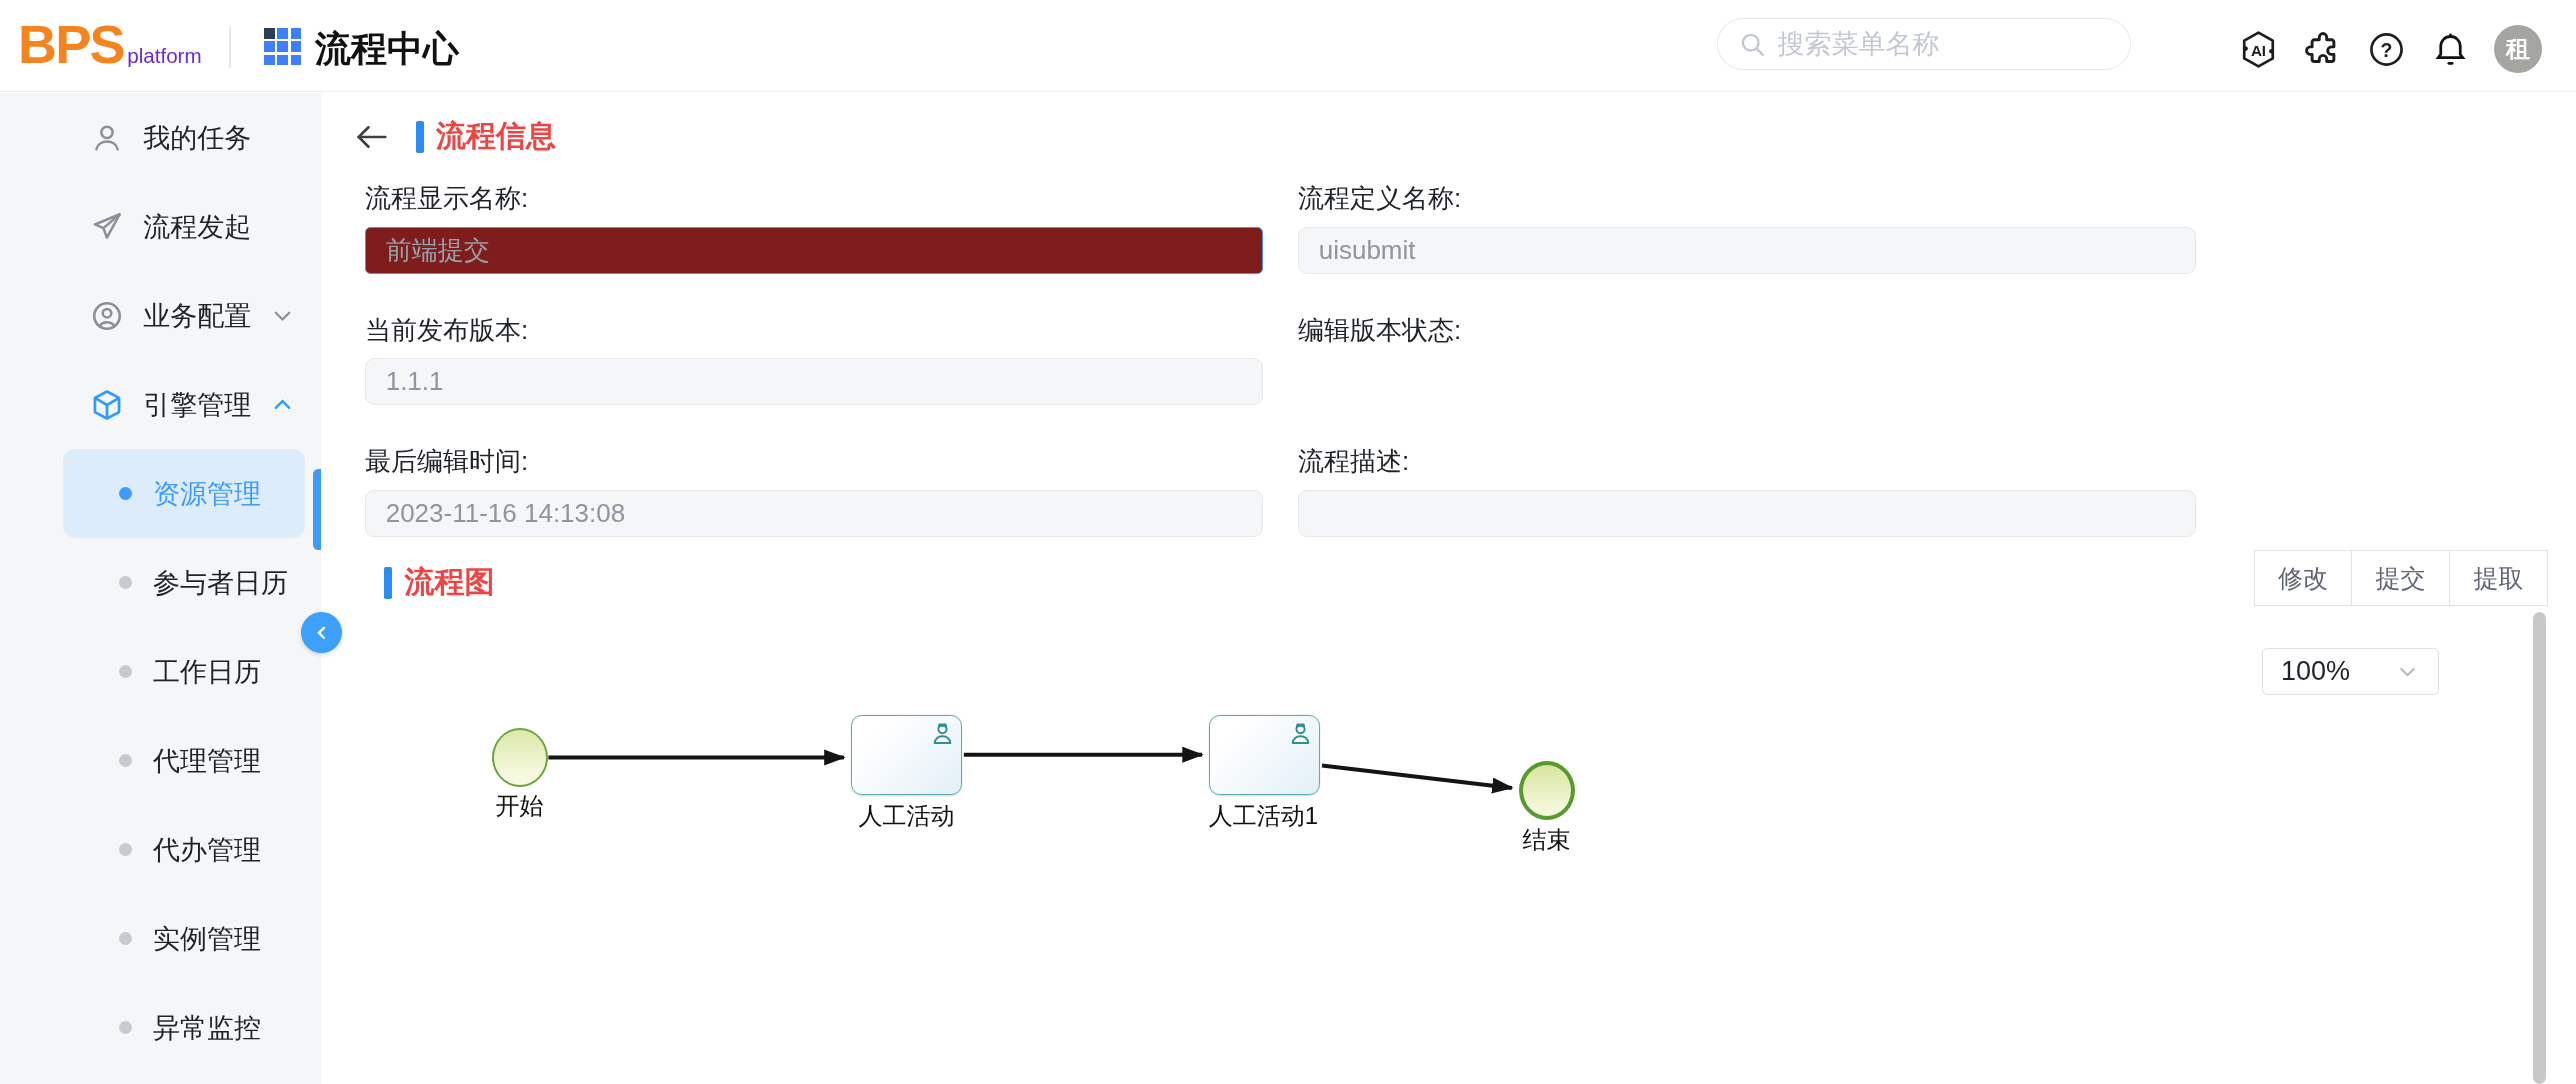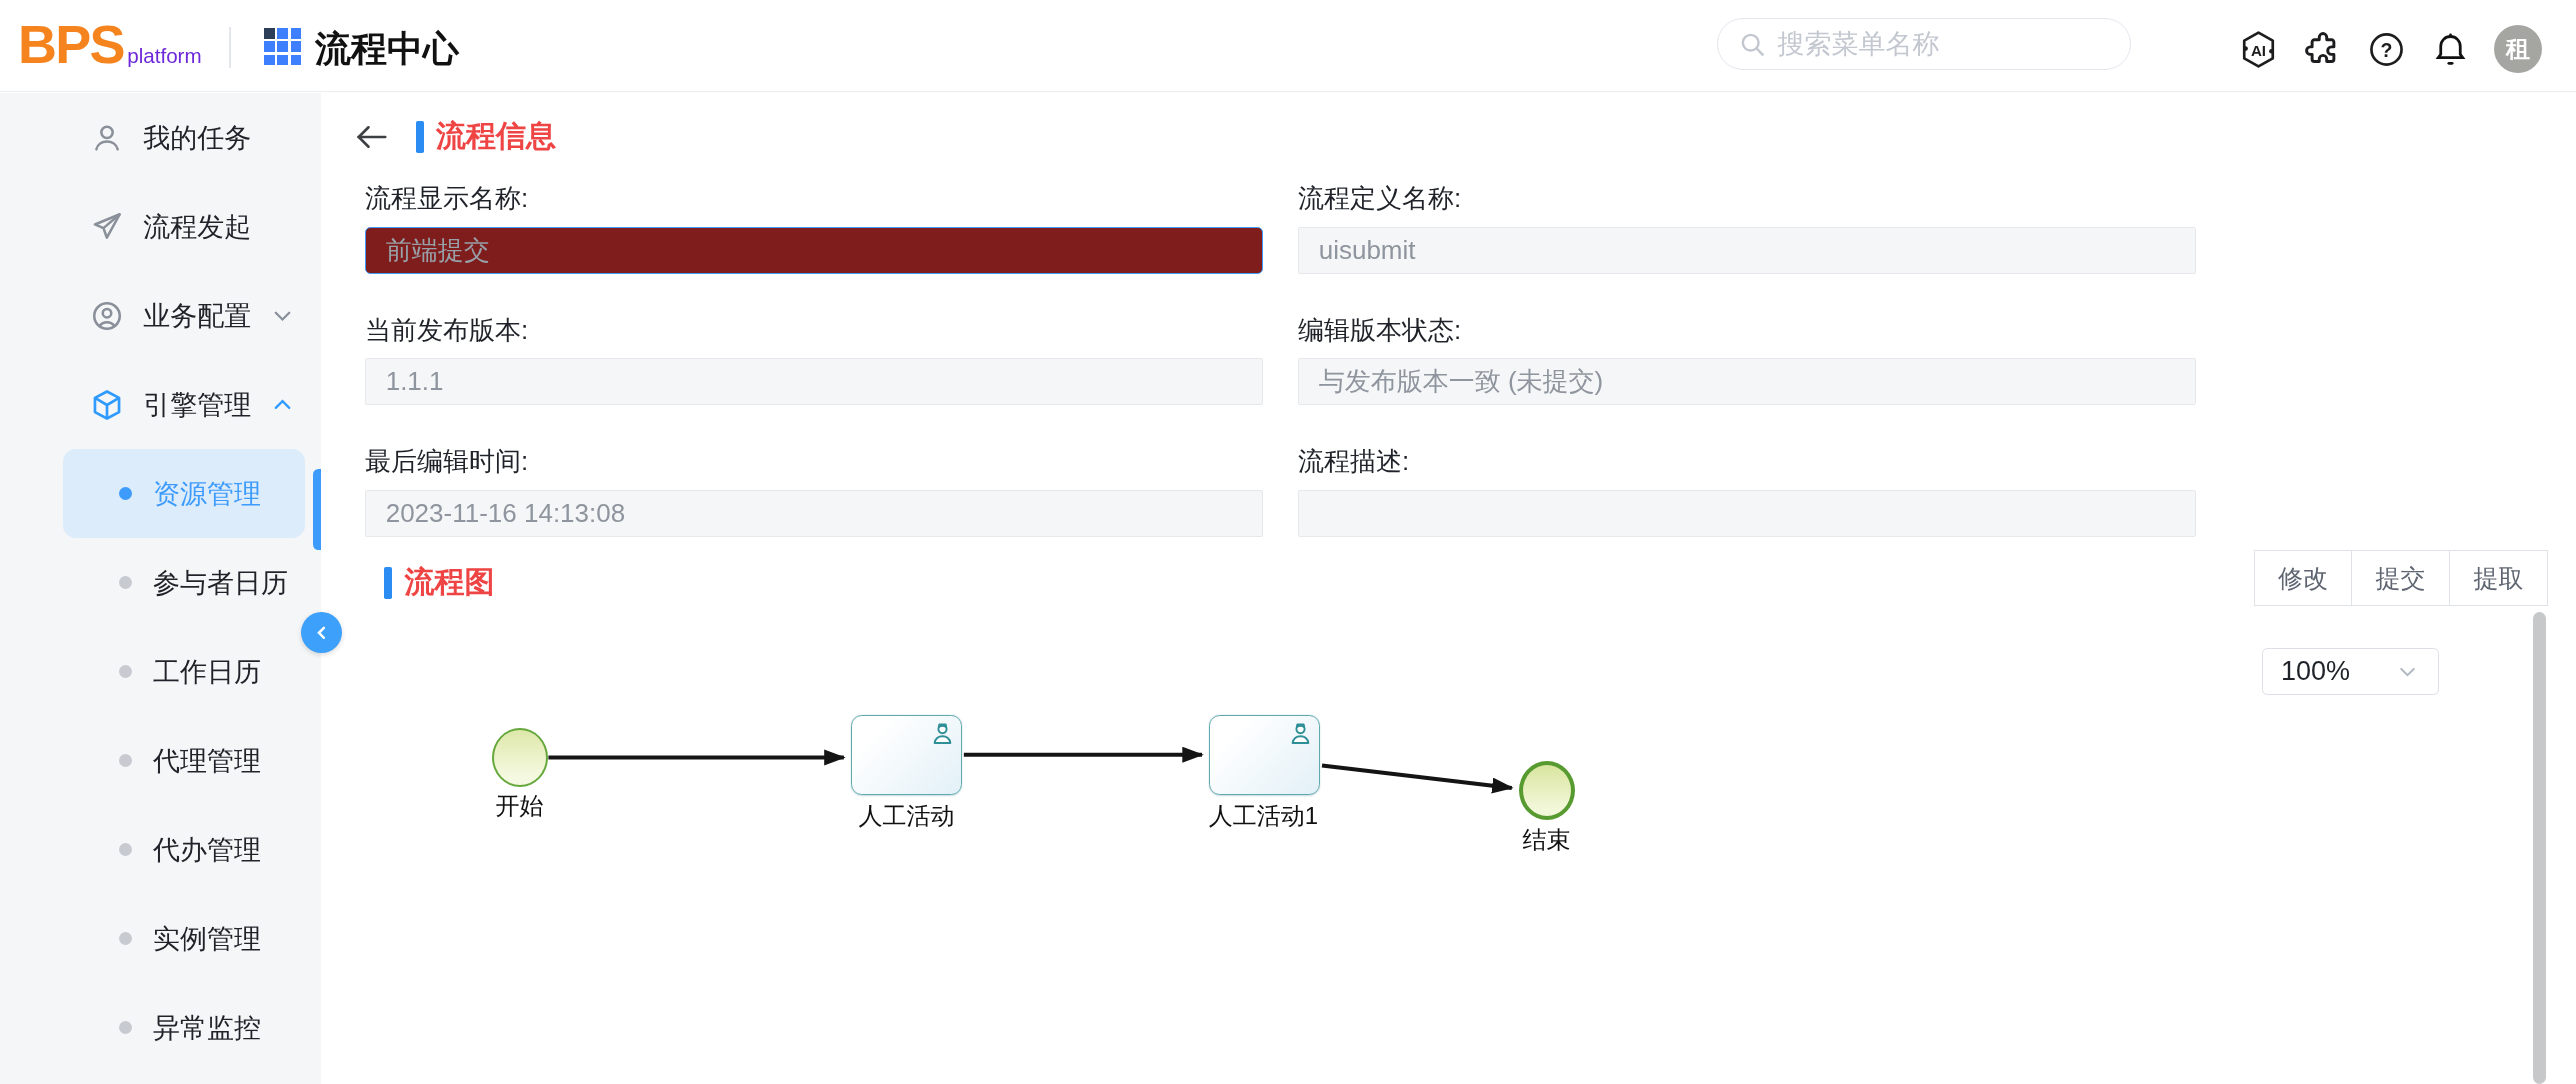--- a/index.html
+++ b/index.html
@@ -54,21 +54,21 @@
   .sec-bar { width:8px; height:32px; background:#2b8df3; border-radius:1.8px; margin-right:12.5px; }
   .sec-text { font-size:30px; font-weight:bold; color:#ef4444; }
   .info-head .sec-title { margin-left:21.5px; }
 
   .form { position:absolute; left:44px; top:82px; width:1831px; }
   .form-grid { display:grid; grid-template-columns:898px 898px; column-gap:35px; row-gap:33px; }
   .f-label { font-size:26px; color:#1f2329; height:41px; display:flex; align-items:flex-end; margin-bottom:10.7px; }
   .f-input { width:100%; height:47px; border:1.8px solid #3d9bfc; border-radius:5.4px; background:#7f1d1d;
     font-size:26px; color:#98a0a8; padding:0 19.7px; outline:none;
     font-family:"Liberation Sans","DejaVu Sans",sans-serif; }
-  .f-static { width:100%; height:47px; background:#f5f6f7; border:0.9px solid #e6e8eb; border-radius:2px;
+  .f-static { width:100%; height:47px; background:#f5f6f7; border:0.9px solid #e6e8eb; border-radius:9px;
     font-size:26px; color:#8f959e; padding:0 19.7px; display:flex; align-items:center; }
 
   .diagram-sec-title { position:absolute; left:63px; top:469px; }
   .btn-group { position:absolute; left:1933px; top:457px; display:flex; }
   .seg-btn { width:98px; height:56px; background:#fff; border:0.9px solid #dfe3e8; border-left:none;
     font-size:25px; color:#5f6672; display:flex; align-items:center; justify-content:center; cursor:pointer; }
   .seg-btn:first-child { border-left:0.9px solid #dfe3e8; }
   .zoom-select { position:absolute; left:1941px; top:555px; width:177px; height:47px; border:0.9px solid #dcdfe6;
     border-radius:5.4px; background:#fff; display:flex; align-items:center; padding:0 18px; cursor:pointer; }
   .zoom-select .zv { font-size:27px; color:#1f2329; flex:1; }
@@ -269,21 +269,20 @@
           <div class="f-label">流程定义名称:</div>
           <div class="f-static">uisubmit</div>
         </div>
 
         <div>
           <div class="f-label">当前发布版本:</div>
           <div class="f-static">1.1.1</div>
         </div>
         <div>
           <div class="f-label">编辑版本状态:</div>
-          <div class="f-static">与发布版本一致 (未提交)</div>
         </div>
 
         <div>
           <div class="f-label">最后编辑时间:</div>
           <div class="f-static">2023-11-16 14:13:08</div>
         </div>
         <div>
           <div class="f-label">流程描述:</div>
           <div class="f-static"></div>
         </div>

